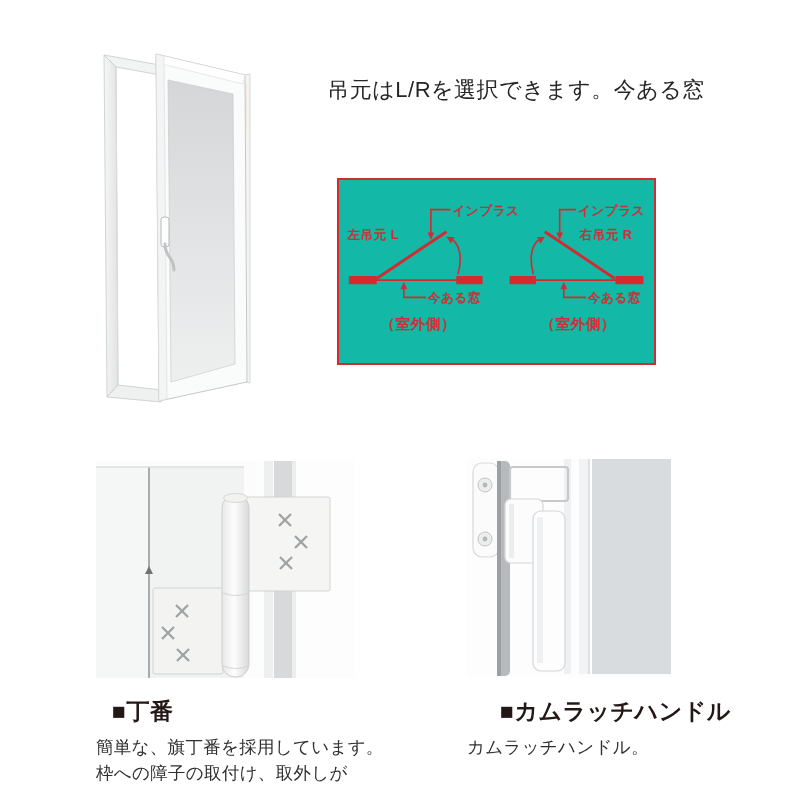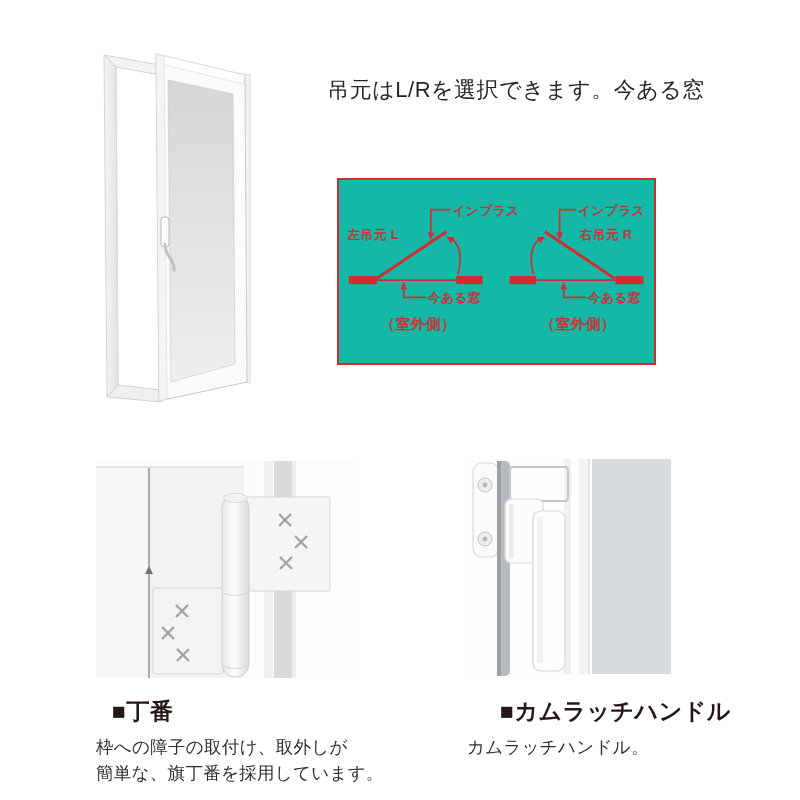--- a/index.html
+++ b/index.html
@@ -192,20 +192,20 @@
       <rect x="38" y="40" width="38" height="64" rx="6" fill="#fcfcfc" stroke="#d6d8d9" stroke-width="1.2"></rect>
       <rect x="42" y="45" width="5" height="54" fill="#eceded"></rect>
 
       <rect x="66" y="52" width="32" height="160" rx="8" fill="#fdfdfd" stroke="#d4d6d7" stroke-width="1.2"></rect>
       <rect x="70" y="58" width="6" height="146" fill="#eff0f1"></rect>
     </svg>
   </figure>
 
   <div class="abs feature-heading" style="left:112px;top:696px;">■丁番</div>
   <div class="abs feature-desc" style="left:96px;top:734px;width:320px;">
+    <div>簡単な、旗丁番を採用しています。</div>
     <div>枠への障子の取付け、取外しが</div>
-    <div>簡単な、旗丁番を採用しています。</div>
   </div>
 
   <div class="abs feature-heading" style="left:467px;top:696px;margin-left:33px;">■カムラッチハンドル</div>
   <div class="abs feature-desc" style="left:467px;top:734px;width:300px;">カムラッチハンドル。</div>
 
 </div>
 
 </body></html>

